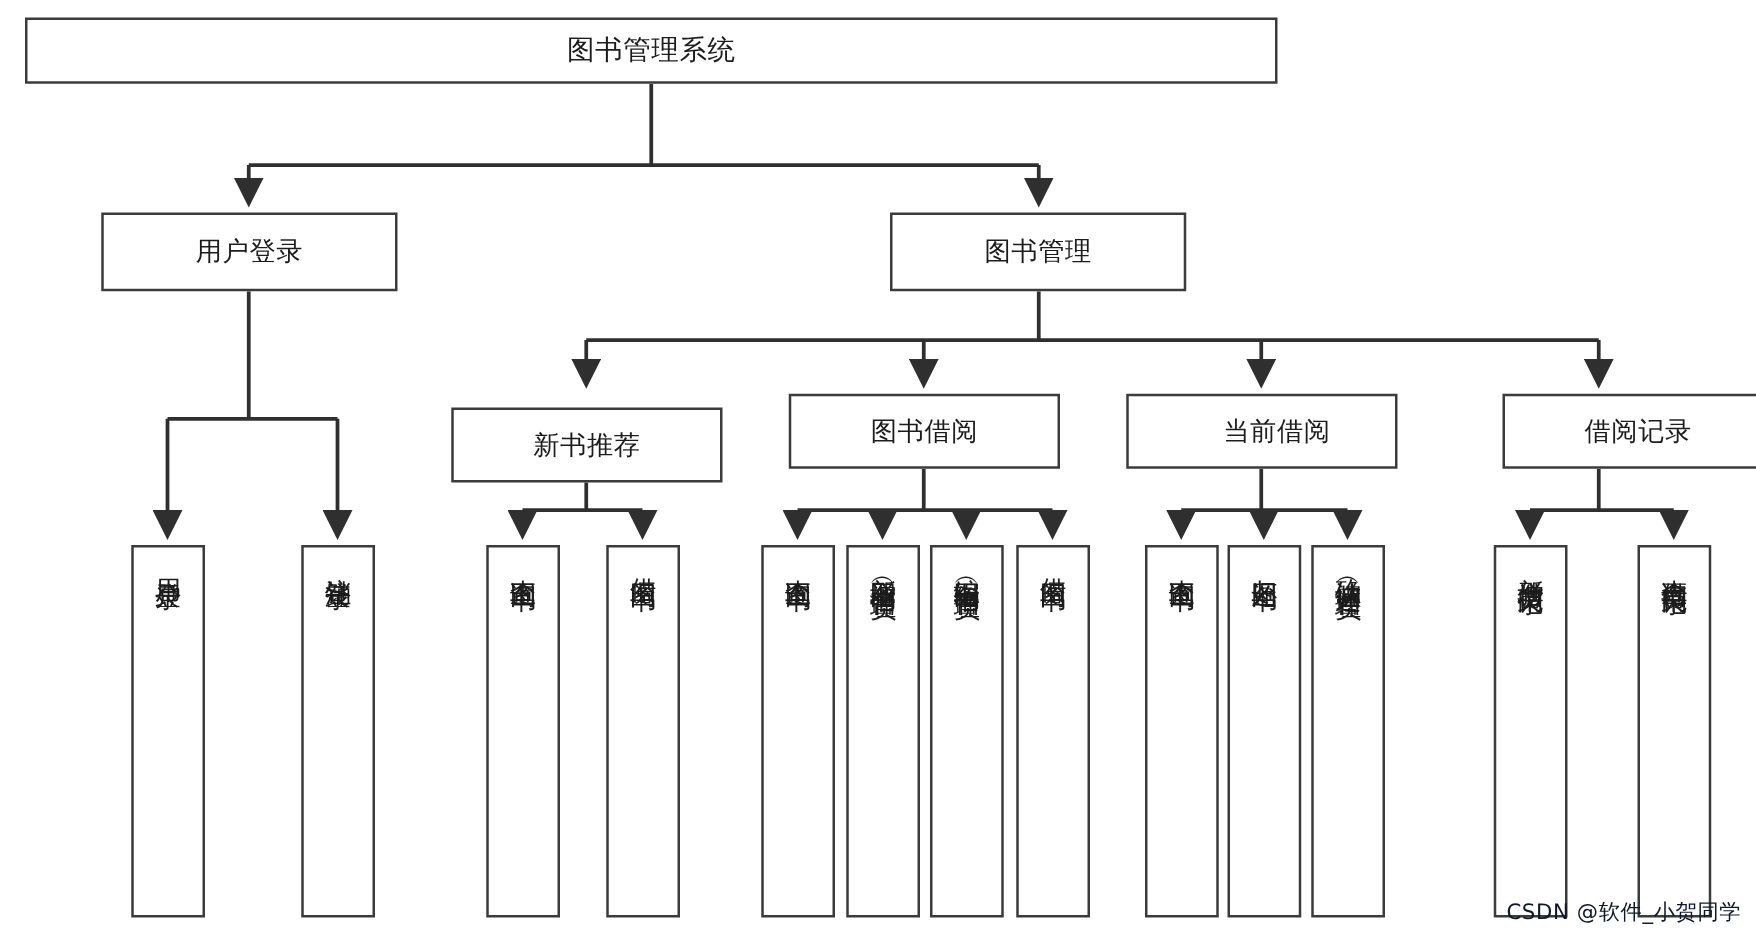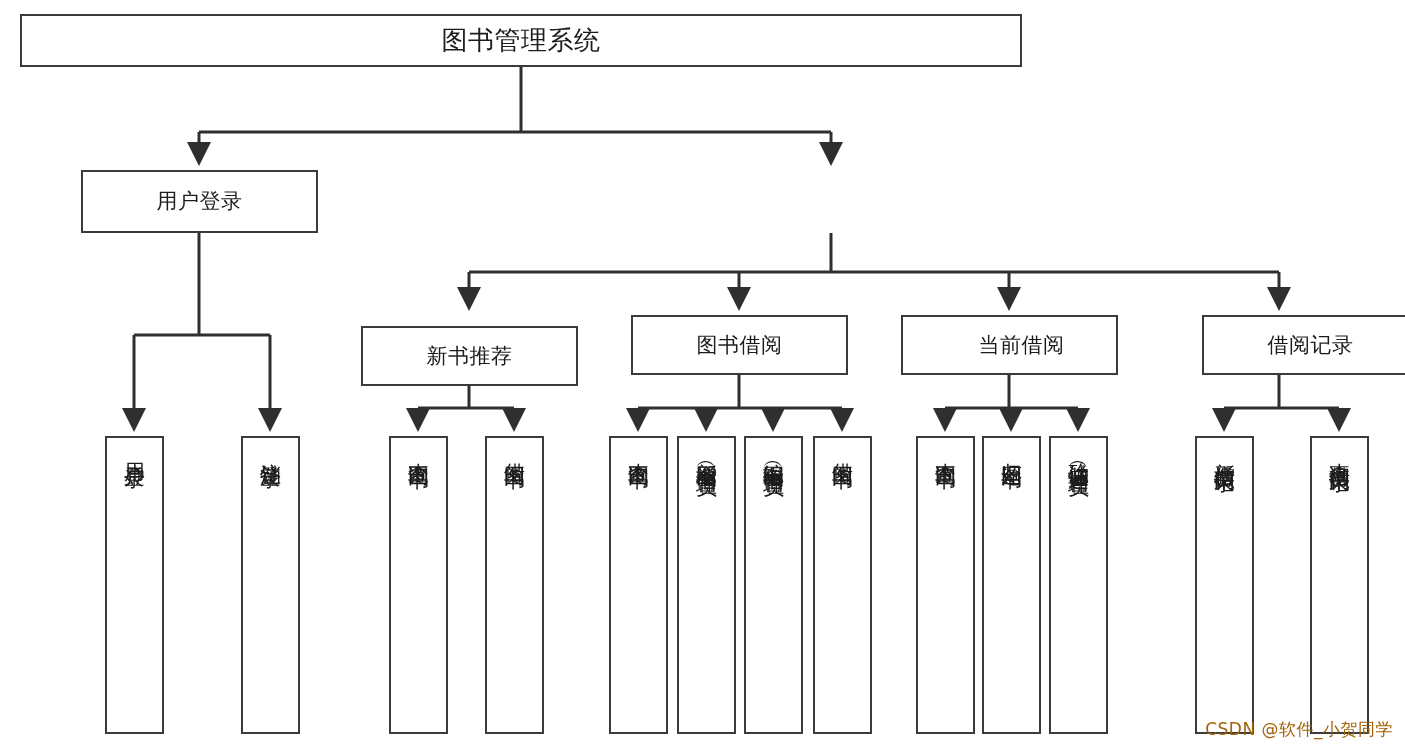--- a/index.html
+++ b/index.html
@@ -41,21 +41,21 @@
     text-align: center;
     line-height: 1.18;
     white-space: nowrap;
   }
   
   .h-node .lbl {
     font-size: 21px;
     letter-spacing: 0.5px;
   }
   .root .lbl {
-    font-size: 26px;
+    font-size: 22px;
   }
   
   .leaf {
     padding: 6px 2px;
     align-items: flex-start;
     justify-content: center;
   }
   .leaf .lbl {
     writing-mode: vertical-rl;
     text-orientation: upright;
@@ -63,21 +63,21 @@
     line-height: 1.05;
     letter-spacing: 2px;
     white-space: nowrap;
     margin-top: 2px;
   }
   .watermark {
     position: absolute;
     right: 12px;
     bottom: 6px;
     font-size: 17px;
-    color: #a16207;
+    color: #0f172a;
     letter-spacing: 0.5px;
     white-space: nowrap;
     user-select: none;
   }
 </style>
 </head>
 <body>
 
 <div id="canvas">
 
@@ -131,20 +131,23 @@
     </g>
   </svg>
 
   <div class="node h-node root" style="left:20px; top:14px; width:1002px; height:53px;">
     <span class="lbl">图书管理系统</span>
   </div>
 
   <div class="node h-node" style="left:81px; top:170px; width:237px; height:63px;">
     <span class="lbl">用户登录</span>
   </div>
+  <div class="node h-node" style="left:712px; top:170px; width:237px; height:63px;">
+    <span class="lbl">图书管理</span>
+  </div>
 
   <div class="node h-node" style="left:361px; top:326px; width:217px; height:60px;">
     <span class="lbl">新书推荐</span>
   </div>
   <div class="node h-node" style="left:631px; top:315px; width:217px; height:60px;">
     <span class="lbl">图书借阅</span>
   </div>
   <div class="node h-node" style="left:901px; top:315px; width:217px; height:60px;padding-left:24px;">
     <span class="lbl">当前借阅</span>
   </div>

